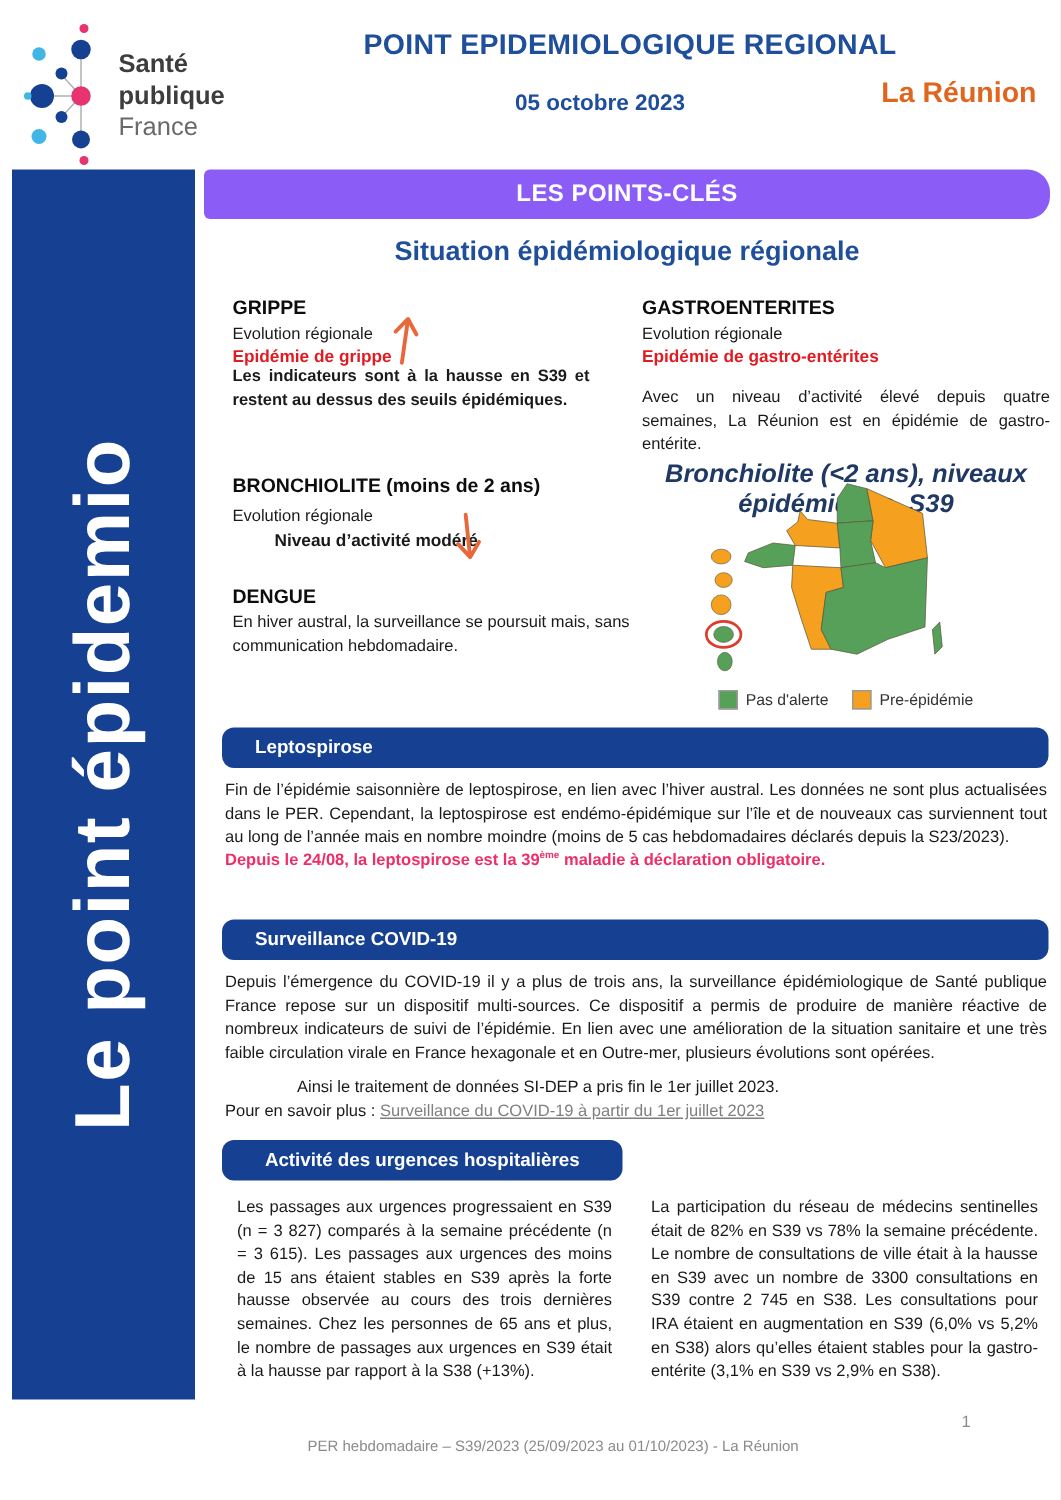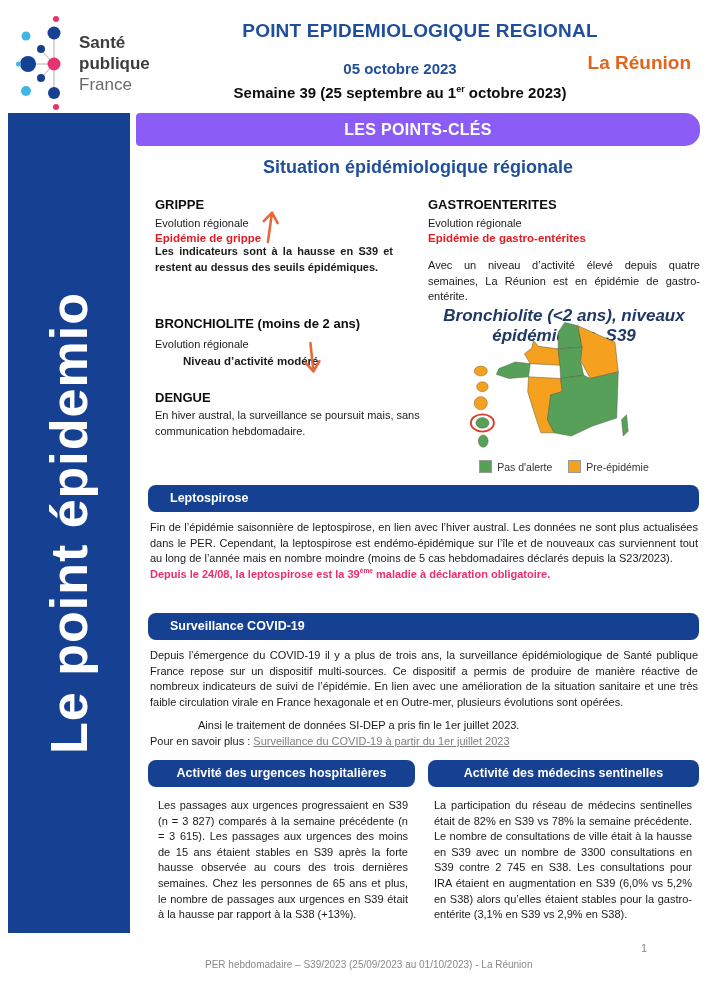--- a/index.html
+++ b/index.html
@@ -84,21 +84,20 @@
   </div>
   <div class="abs logo-text" style="left:79px;top:32px;">
     <div class="b">Santé</div>
     <div class="b">publique</div>
     <div class="light">France</div>
   </div>
 
   <div class="abs doc-title">POINT EPIDEMIOLOGIQUE REGIONAL</div>
   <div class="abs doc-date">05 octobre 2023</div>
   <div class="abs doc-region">La Réunion</div>
-  <div class="abs doc-week"><span>Semaine 39 (25 septembre au 1</span><sup>er</sup><span> octobre 2023)</span></div>
 
   <div class="abs sidebar">
     <span class="sidebar-text">Le point épidemio</span>
   </div>
 
   <div class="abs banner">LES POINTS-CLÉS</div>
   <div class="abs subtitle">Situation épidémiologique régionale</div>
 
   <div class="abs h-disease" style="left:155px;top:197px;">GRIPPE</div>
   <div class="abs txt" style="left:155px;top:216px;">Evolution régionale</div>
@@ -163,21 +162,20 @@
   <div class="abs secbar pad" style="left:148px;top:485px;width:529px;">Leptospirose</div>
   <div class="abs txt just" style="left:150px;top:520px;width:548px;">Fin de l’épidémie saisonnière de leptospirose, en lien avec l’hiver austral. Les données ne sont plus actualisées dans le PER. Cependant, la leptospirose est endémo-épidémique sur l’île et de nouveaux cas surviennent tout au long de l’année mais en nombre moindre (moins de 5 cas hebdomadaires déclarés depuis la S23/2023).</div>
   <div class="abs txt pink" style="left:150px;top:566px;width:548px;"><span>Depuis le 24/08, la leptospirose est la 39</span><sup>ème</sup><span> maladie à déclaration obligatoire.</span></div>
 
   <div class="abs secbar pad" style="left:148px;top:613px;width:529px;">Surveillance COVID-19</div>
   <div class="abs txt just" style="left:150px;top:648px;width:548px;">Depuis l’émergence du COVID-19 il y a plus de trois ans, la surveillance épidémiologique de Santé publique France repose sur un dispositif multi-sources. Ce dispositif a permis de produire de manière réactive de nombreux indicateurs de suivi de l’épidémie. En lien avec une amélioration de la situation sanitaire et une très faible circulation virale en France hexagonale et en Outre-mer, plusieurs évolutions sont opérées.</div>
   <div class="abs txt" style="left:150px;top:718px;width:548px;margin-left:48px;">Ainsi le traitement de données SI-DEP a pris fin le 1er juillet 2023.</div>
   <div class="abs txt" style="left:150px;top:734px;width:548px;"><span>Pour en savoir plus : </span><a href="#" class="graylink">Surveillance du COVID-19 à partir du 1er juillet 2023</a></div>
 
   <div class="abs secbar center" style="left:148px;top:760px;width:267px;">Activité des urgences hospitalières</div>
-  <div class="abs secbar center" style="left:428px;top:760px;width:271px;">Activité des médecins sentinelles</div>
   <div class="abs txt just" style="left:158px;top:798px;width:250px;">Les passages aux urgences progressaient en S39 (n = 3 827) comparés à la semaine précédente (n = 3 615). Les passages aux urgences des moins de 15 ans étaient stables en S39 après la forte hausse observée au cours des trois dernières semaines. Chez les personnes de 65 ans et plus, le nombre de passages aux urgences en S39 était à la hausse par rapport à la S38 (+13%).</div>
   <div class="abs txt just" style="left:434px;top:798px;width:258px;">La participation du réseau de médecins sentinelles était de 82% en S39 vs 78% la semaine précédente. Le nombre de consultations de ville était à la hausse en S39 avec un nombre de 3300 consultations en S39 contre 2 745 en S38. Les consultations pour IRA étaient en augmentation en S39 (6,0% vs 5,2% en S38) alors qu’elles étaient stables pour la gastro-entérite (3,1% en S39 vs 2,9% en S38).</div>
 
   <div class="abs footer-txt" style="left:60px;top:1008px;">jeudi 5 octobre 2023</div>
   <div class="abs footer-txt" style="left:205px;top:959px;font-size:10px;">PER hebdomadaire – S39/2023 (25/09/2023 au 01/10/2023) - La Réunion</div>
   <div class="abs footer-txt" style="left:641px;top:942px;font-size:11px;">1</div>
 
 </div>
 
 </body></html>

